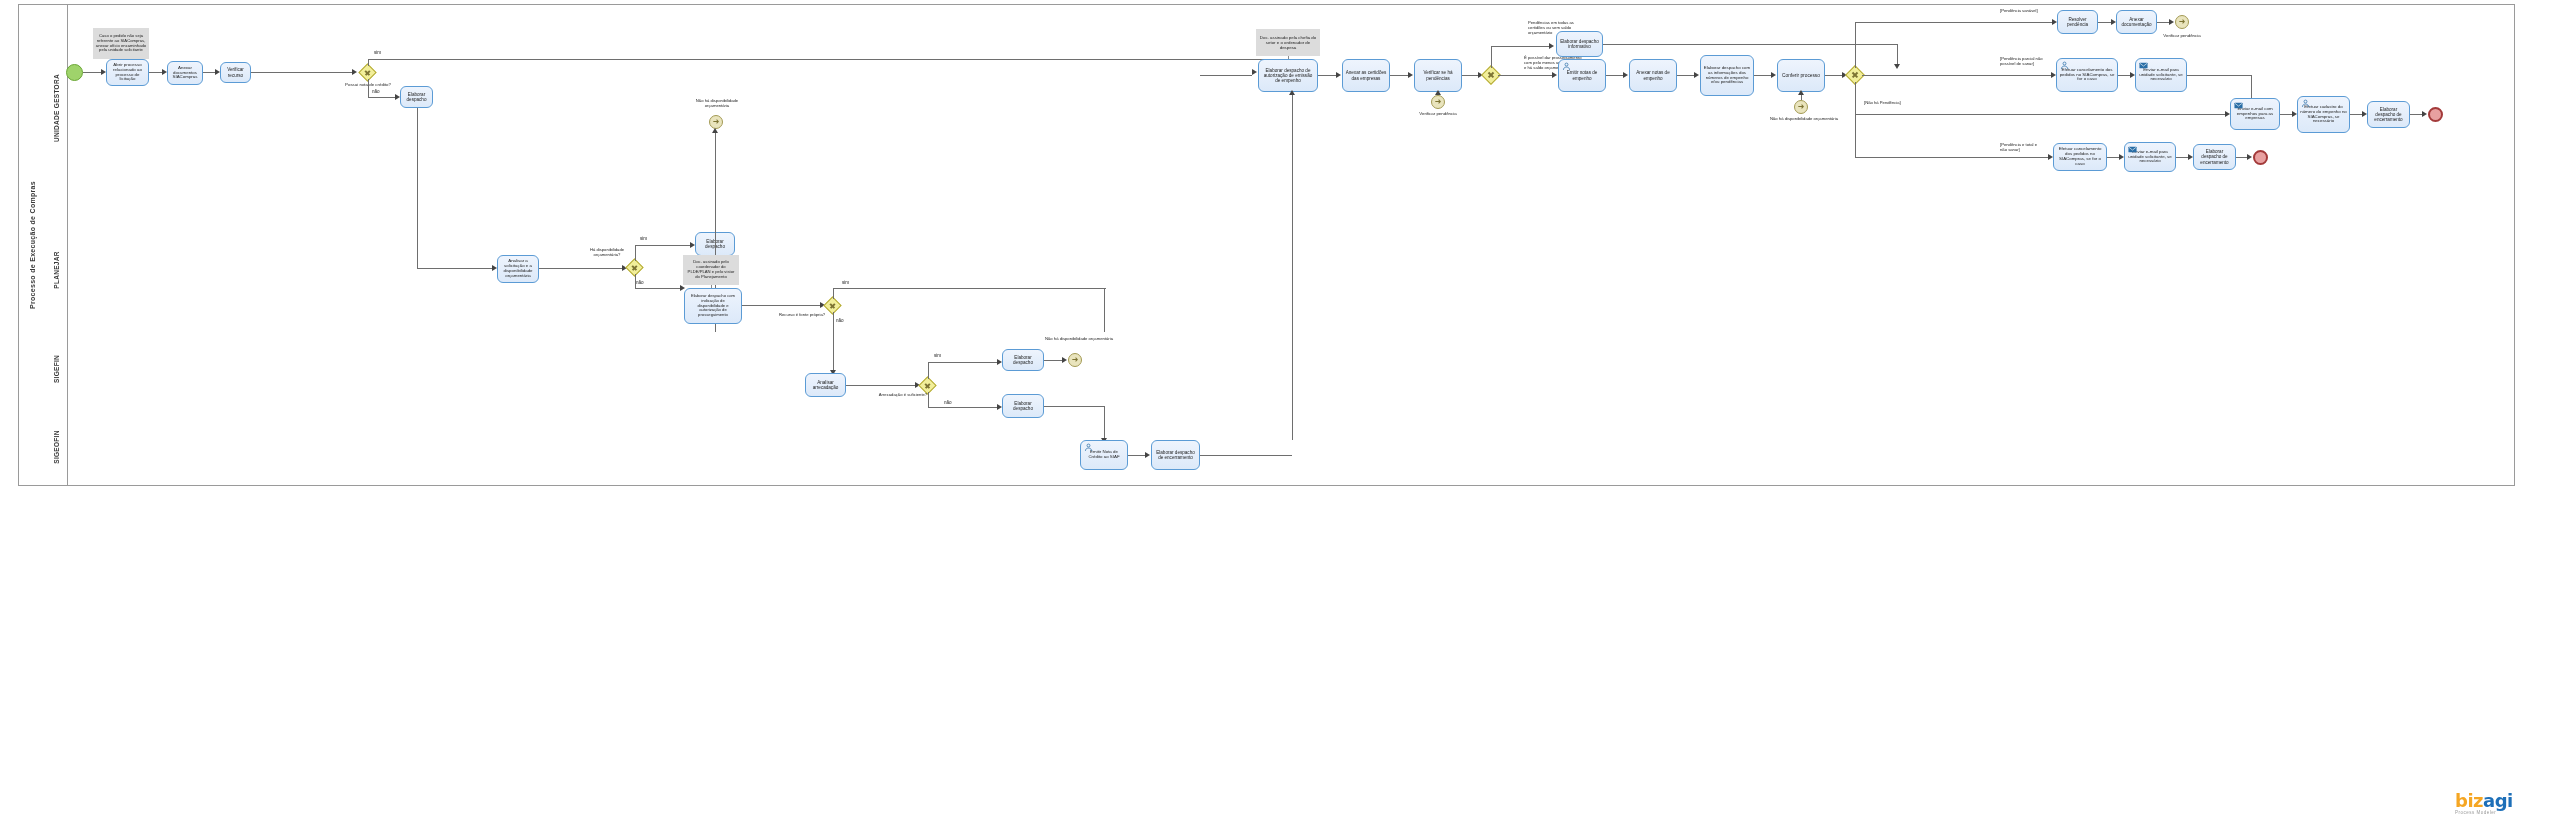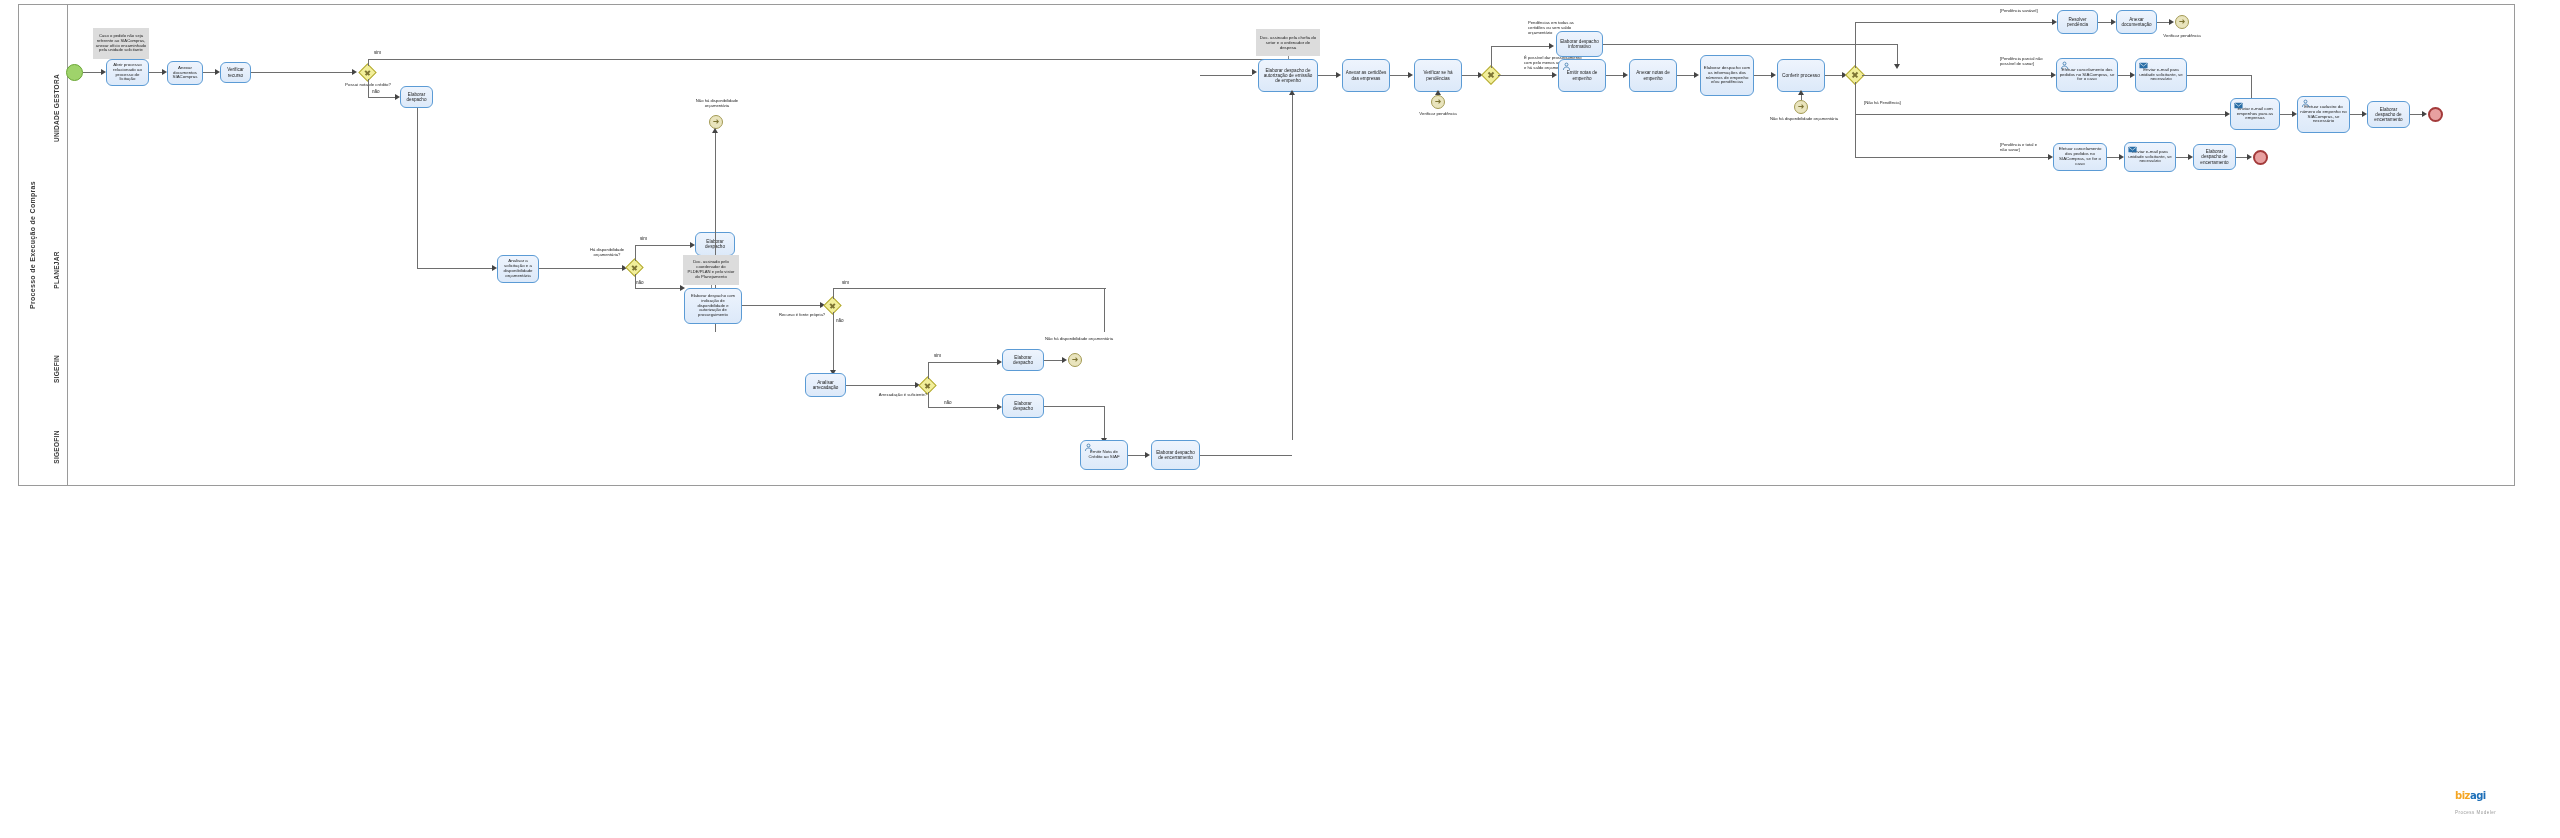--- a/index.html
+++ b/index.html
@@ -63,21 +63,21 @@
   .lbl{position:absolute;font-size:5.4px;color:#1d1d1d;line-height:1.2;
       text-align:center;white-space:nowrap;}
   .lbl.wrap{white-space:normal;text-align:left;}
   .lbl.ctr{text-align:center;}
 
   
   .ticon{position:absolute;left:3px;top:2px;width:9px;height:9px;}
   .ticon svg{display:block;}
 
   
-  .logo{position:absolute;font-size:10px;font-weight:bold;color:#f5a623;
+  .logo{position:absolute;font-size:18px;font-weight:bold;color:#f5a623;
       letter-spacing:-.5px;font-family:"DejaVu Sans",sans-serif;}
   .logo .b{color:#1d6fb8;}
   .logo-sub{position:absolute;font-size:4.5px;color:#9a9a9a;letter-spacing:.5px;}
 </style>
 </head>
 <body>
 
 <div id="canvas">
 
   <div class="pool" style="left:18px;top:4px;width:2495px;height:480px;">

